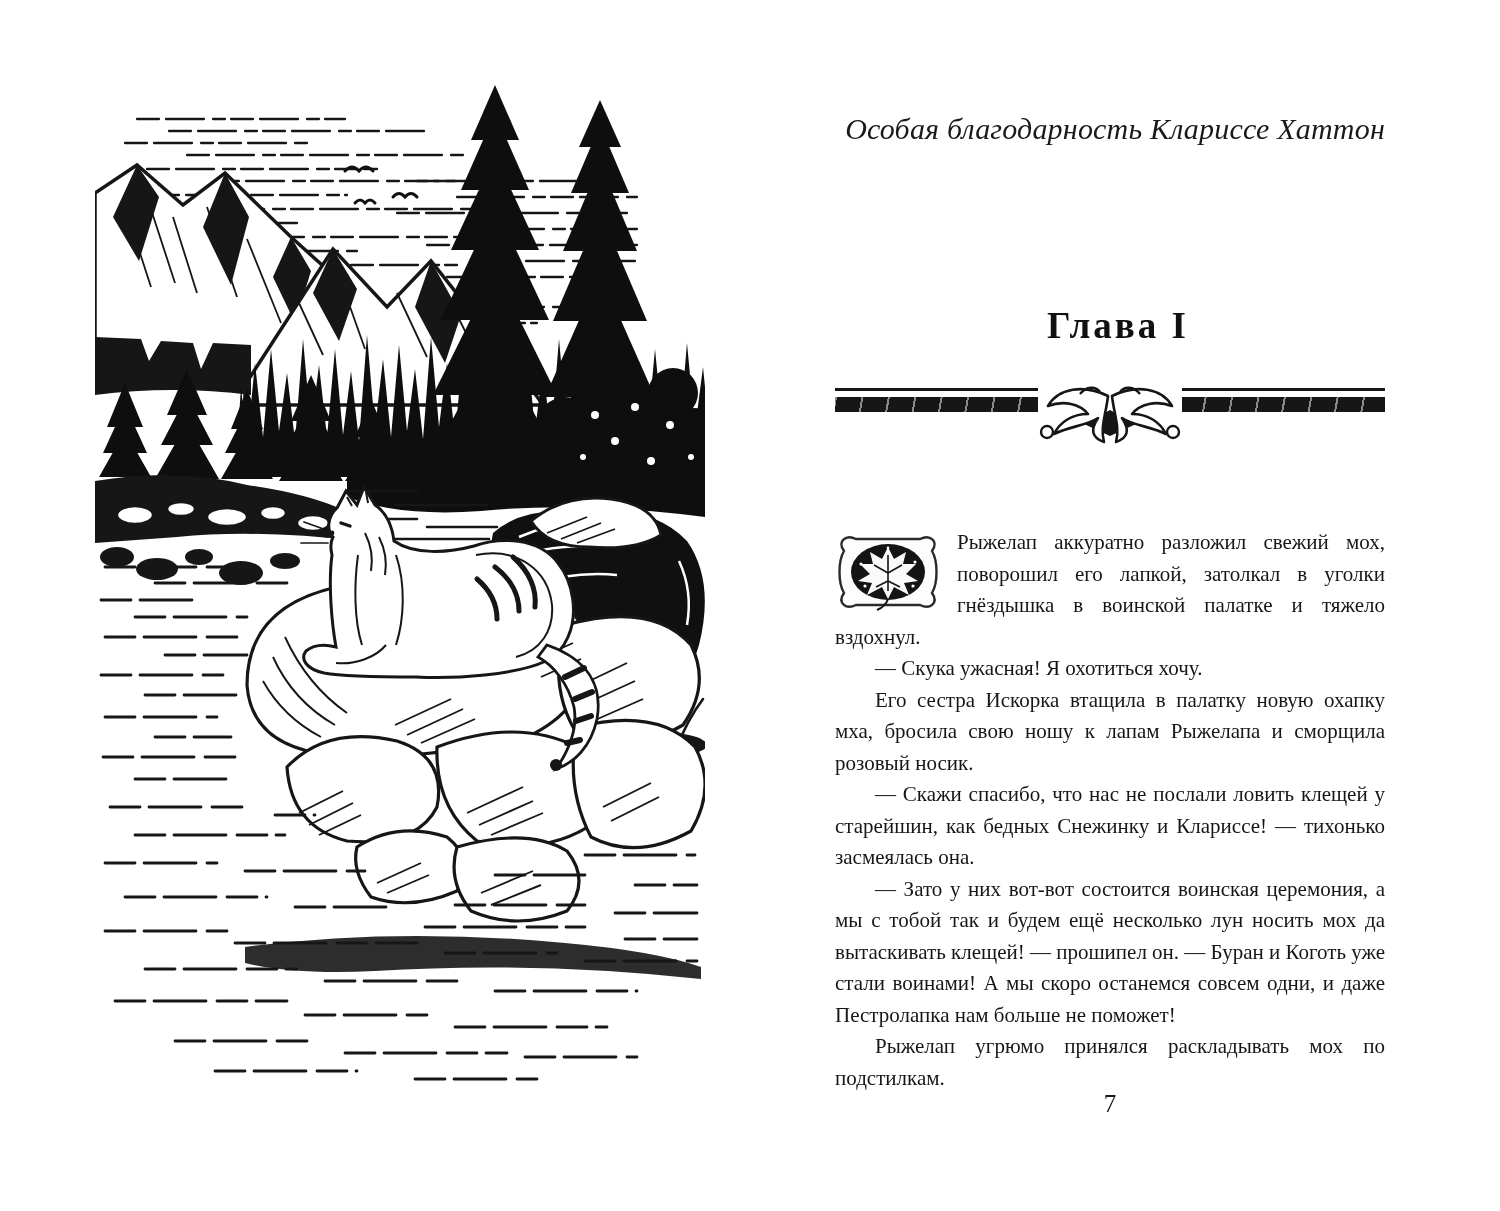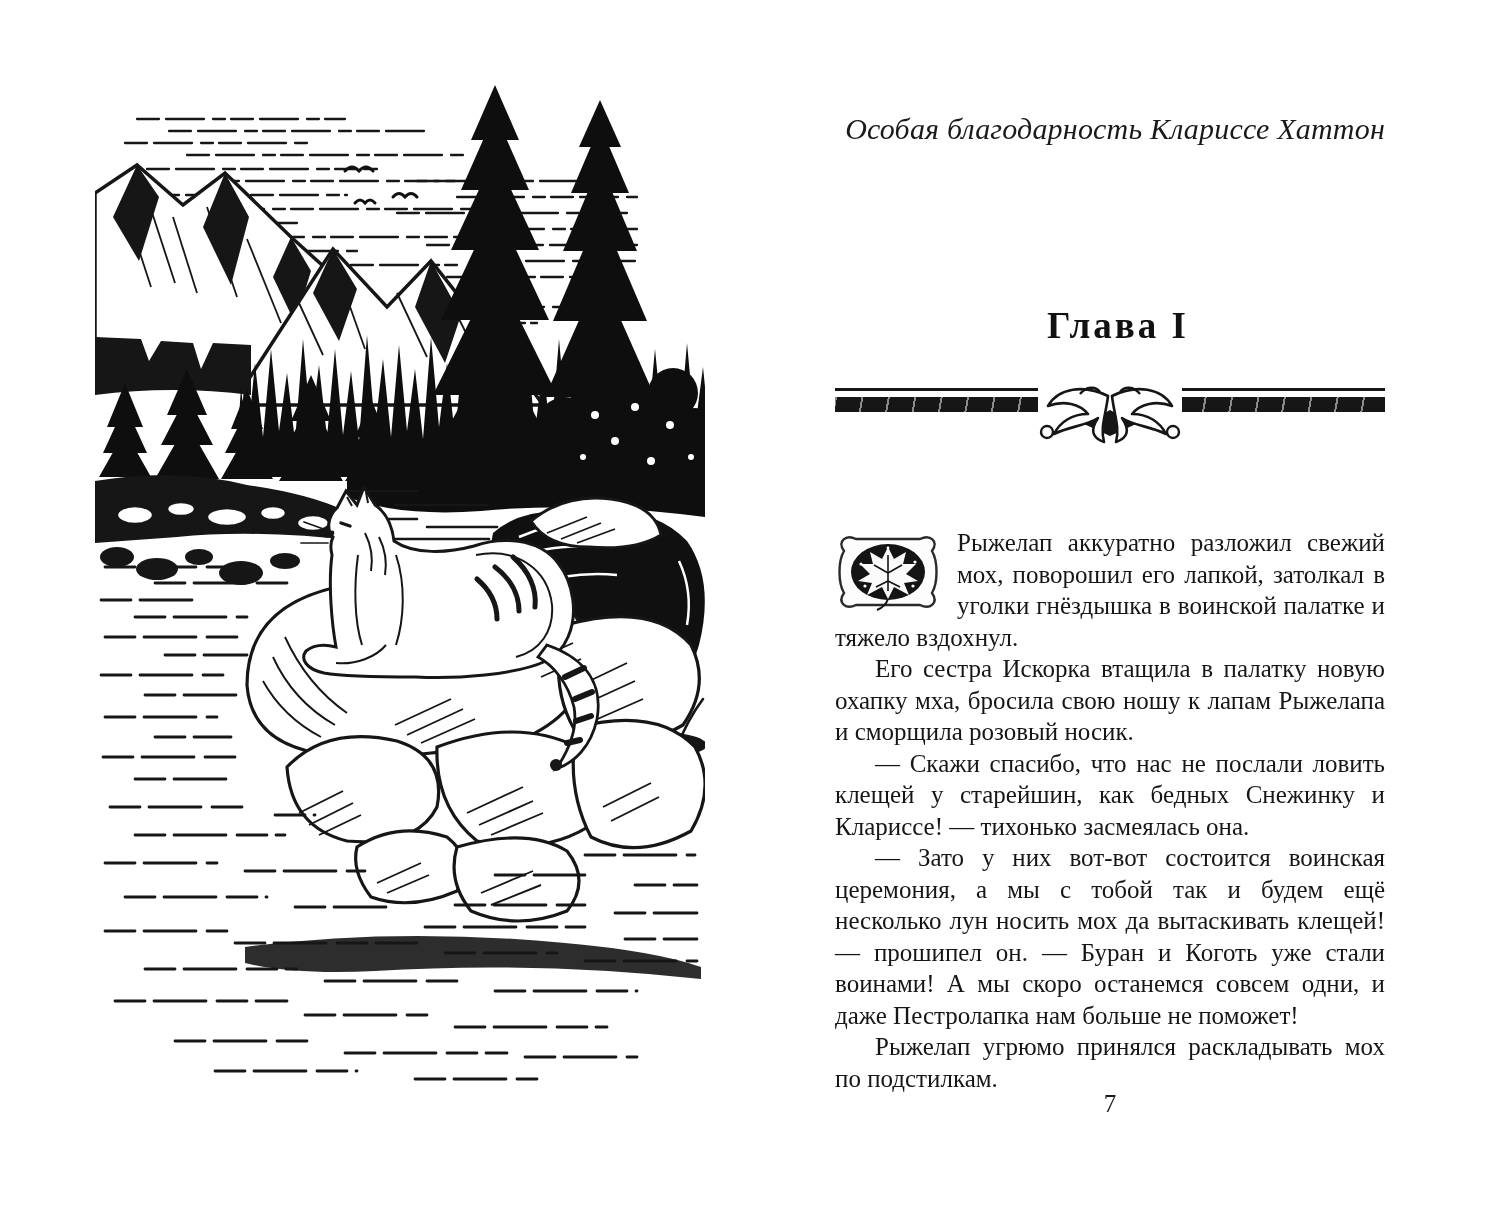--- a/index.html
+++ b/index.html
@@ -12,21 +12,21 @@
   .right-page{position:absolute;left:835px;top:0;width:550px;height:1211px;}
   .running-header{position:absolute;top:112px;right:0;font-style:italic;font-size:30px;
                   letter-spacing:.2px;color:#1a1a1a;white-space:nowrap;}
   .chapter-title{position:absolute;top:296px;left:0;width:100%;margin:8px;text-align:center;
                  font-size:37px;font-weight:700;letter-spacing:3px;color:#111;}
   .divider{position:absolute;top:388px;left:0;right:0;height:60px;}
   .divider .thin{position:absolute;top:0;left:0;right:0;height:3px;background:#161616;}
   .divider .bar{position:absolute;top:9px;left:0;right:0;height:15px;background:#161616;
     background-image:repeating-linear-gradient(100deg,rgba(255,255,255,.5) 0 2px,rgba(255,255,255,0) 2px 26px);}
   .divider .ornament{position:absolute;left:50%;top:-8px;transform:translateX(-50%);}
-  .body-text{position:absolute;top:527px;left:0;width:550px;font-size:25px;line-height:31.5px;
+  .body-text{position:absolute;top:527px;left:0;width:550px;font-size:21px;line-height:31.5px;
              text-align:justify;color:#161616;}
   .body-text p{margin:0;}
   .body-text p.indent{text-indent:40px;}
   .dropcap{float:left;width:106px;height:84px;margin:3px 16px 4px 0;}
   .page-number{position:absolute;top:1090px;left:0;width:100%;text-align:center;font-size:25px;color:#1a1a1a;}
 </style>
 </head>
 <body>
 
 <div class="spread">
@@ -374,20 +374,21 @@
             <path d="M53 25 V61"></path>
               <path d="M53 43 L39 35"></path>
               <path d="M53 43 L67 35"></path>
             <path d="M53 51 L41 57"></path>
               <path d="M53 51 L65 57"></path>
           </g>
           <path d="M53 69 C51 75 47 78 42 80" stroke="#141414" stroke-width="2" fill="none"></path>
         </svg>
       </div>
       <p>Рыжелап аккуратно разложил свежий мох, поворошил его лапкой, затолкал в уголки гнёздышка в воинской палатке и тяжело вздохнул.</p>
+      <p class="indent">— Скука ужасная! Я охотиться хочу.</p>
       <p class="indent">Его сестра Искорка втащила в палатку новую охапку мха, бросила свою ношу к лапам Рыжелапа и сморщила розовый носик.</p>
       <p class="indent">— Скажи спасибо, что нас не послали ловить клещей у старейшин, как бедных Снежинку и Клариссе! — тихонько засмеялась она.</p>
       <p class="indent">— Зато у них вот-вот состоится воинская церемония, а мы с тобой так и будем ещё несколько лун носить мох да вытаскивать клещей! — прошипел он. — Буран и Коготь уже стали воинами! А мы скоро останемся совсем одни, и даже Пестролапка нам больше не поможет!</p>
       <p class="indent">Рыжелап угрюмо принялся раскладывать мох по подстилкам.</p>
     </div>
 
     <div class="page-number">7</div>
   </div>
 </div>
 

